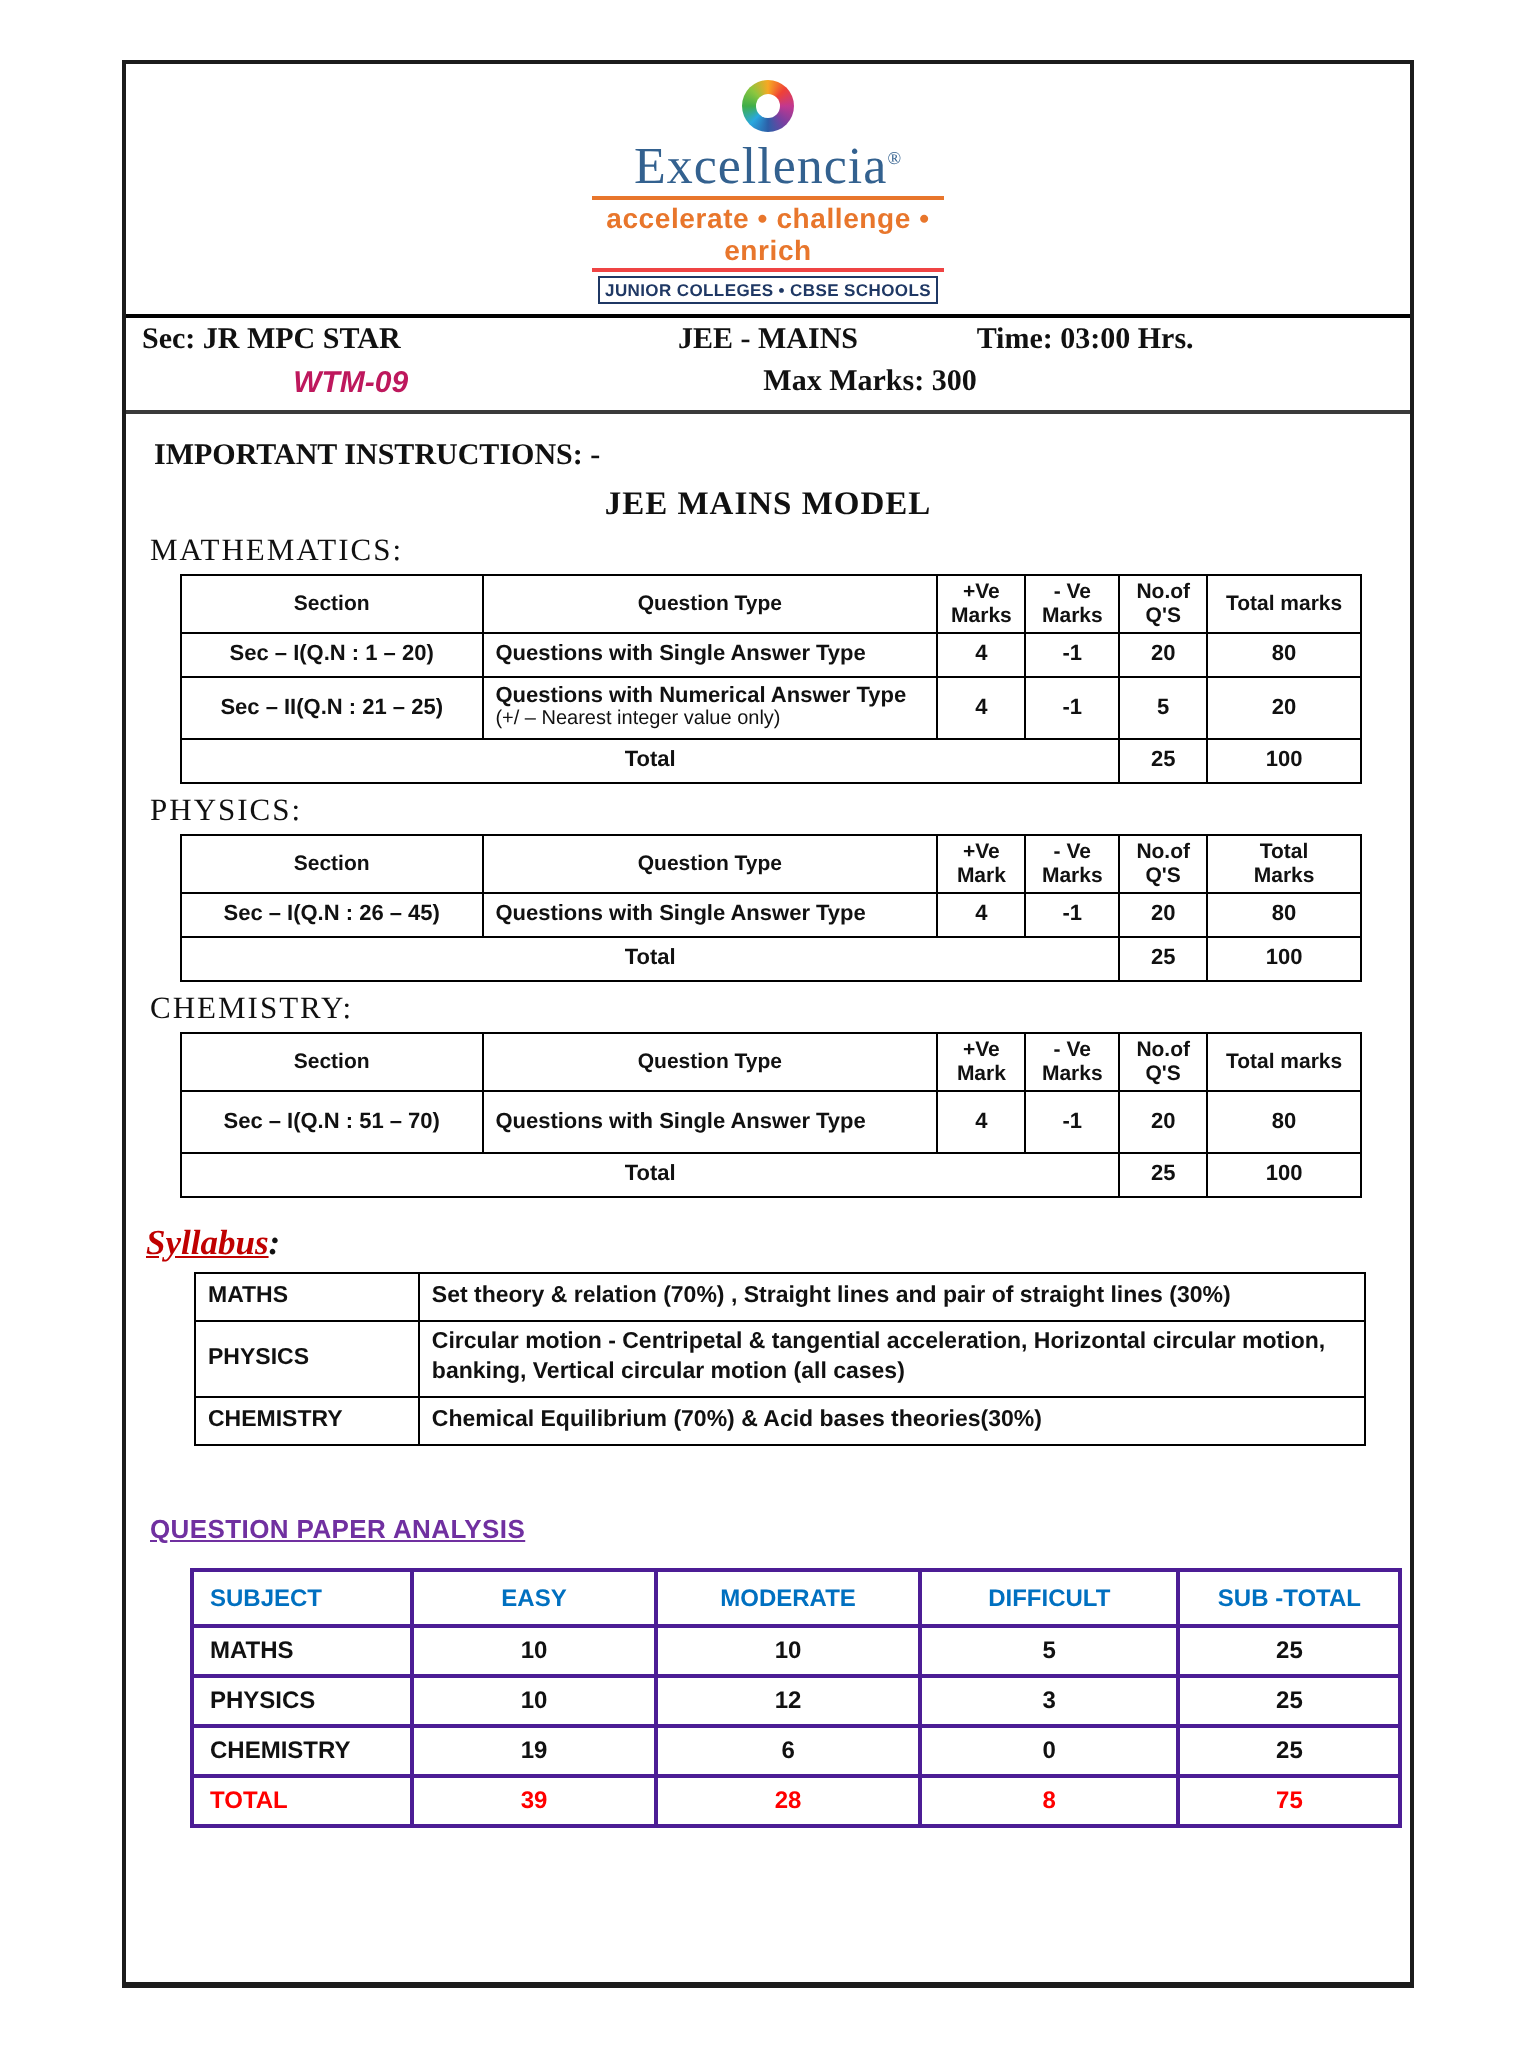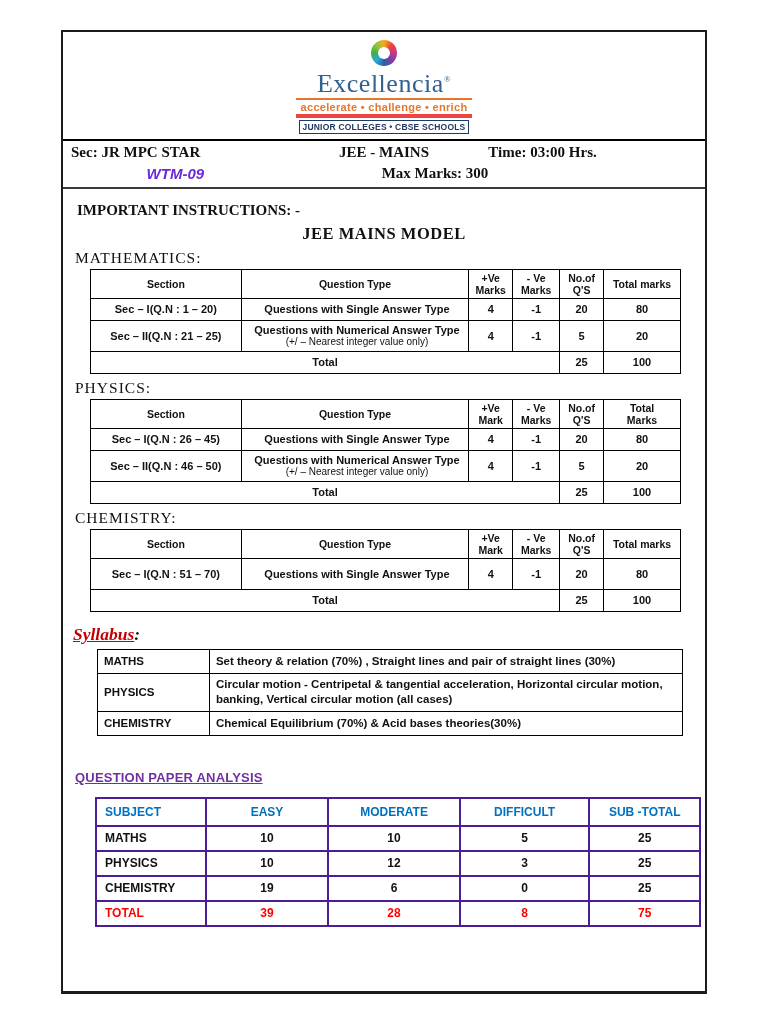--- a/index.html
+++ b/index.html
@@ -8,47 +8,47 @@
   .page{position:absolute;left:61px;top:30px;width:646px;height:964px;box-sizing:border-box;
         border:2px solid #1c1c1c;border-bottom-width:3px;background:#fff;}
 
   
   .logo{padding-top:8px;text-align:center;}
   .swirl{width:26px;height:26px;border-radius:50%;margin:0 auto;position:relative;
          background:conic-gradient(#f7a823,#ef4136,#c2388f,#7b3fa0,#2c5fa8,#29a8df,#3fae49,#8cc63f,#f7a823);}
   .swirl::after{content:"";position:absolute;left:7px;top:7px;width:12px;height:12px;border-radius:50%;background:#fff;}
   .brand{font-size:26px;line-height:27px;color:#33618F;letter-spacing:.5px;}
   .brand sup{font-size:9px;}
-  .tagbox{width:176px;margin:1px auto 0;border-top:2px solid #E8762C;border-bottom:4px solid #ef4444;
-          font-family:"Liberation Sans",sans-serif;font-weight:bold;font-size:11px;color:#E8762C;
+  .tagbox{width:176px;margin:1px auto 0;border-top:2px solid #E8762C;border-bottom:2px solid #ef4444;
+          font-family:"Liberation Sans",sans-serif;font-weight:bold;font-size:14px;color:#E8762C;
           padding:1px 0;letter-spacing:.3px;}
   .subbox{width:168px;margin:2px auto 0;border:1.5px solid #1F3864;font-family:"Liberation Sans",sans-serif;
           font-weight:bold;font-size:8.5px;color:#1F3864;padding:1px 0;letter-spacing:.2px;}
 
   
   .rule1{border-top:2.5px solid #000;margin-top:5px;}
   .rule2{border-top:2px solid #3a3a3a;}
   .hdr{display:grid;grid-template-columns:1fr 1fr 1fr;padding:1px 8px 3px 8px;}
   .hdr div{font-weight:bold;font-size:15px;line-height:21px;}
   .h-l{text-align:left;}.h-c{text-align:center;}.h-r{text-align:right;}
   .testcode{font-family:"Liberation Sans",sans-serif;font-style:italic;font-weight:bold;
-            color:#6d28d9;font-size:16px;}
+            color:#be185d;font-size:16px;}
 
   
   .instructions{margin:13px 0 0 14px;font-weight:bold;font-size:15px;}
   .model{margin-top:5px;text-align:center;font-weight:bold;font-size:16.5px;letter-spacing:.5px;}
   .seclabel{margin:5px 0 2px 12px;font-size:15.5px;letter-spacing:1px;}
 
   
   table{border-collapse:collapse;}
   .sec-table{margin-left:27px;width:591px;font-family:"Liberation Sans",sans-serif;border-radius:23px;}
   .sec-table th,.sec-table td{border:1px solid #000;}
   .sec-table th{font-size:10.5px;font-weight:bold;white-space:pre-line;line-height:12px;padding:2px 1px;}
   .sec-table td{font-size:11px;font-weight:bold;text-align:center;padding:1px 2px;}
-  .sec-table td.qt{text-align:center;padding-left:6px;}
+  .sec-table td.qt{text-align:left;padding-left:6px;}
   .qt .note{display:block;font-weight:normal;font-size:10px;line-height:11px;}
   .sec-table tr.hrow{height:28px;}
   .sec-table tr.r1{height:22px;}
   .sec-table tr.r2{height:31px;}
   .sec-table tr.tr-total{height:22px;}
 
   
   .syl-head{margin:12px 0 4px 10px;font-size:17.5px;font-weight:bold;font-style:italic;}
   .syl-head .red{color:#C00000;text-decoration:underline;text-decoration-color:#C00000;}
   .syl-table{margin-left:34px;width:586px;font-family:"Liberation Sans",sans-serif;}
@@ -165,28 +165,20 @@
 Marks</th>
       </tr>
       <tr class="r1">
         <td>Sec – I(Q.N : 26 – 45)</td>
         <td class="qt">Questions with Single Answer Type</td>
         <td>4</td>
         <td>-1</td>
         <td>20</td>
         <td>80</td>
       </tr>
-      <tr class="r2">
-        <td>Sec – II(Q.N : 46 – 50)</td>
-        <td class="qt"><span>Questions with Numerical Answer Type</span><span class="note">(+/ – Nearest integer value only)</span></td>
-        <td>4</td>
-        <td>-1</td>
-        <td>5</td>
-        <td>20</td>
-      </tr>
       <tr class="tr-total">
         <td colspan="4">Total</td>
         <td>25</td>
         <td>100</td>
       </tr>
     </tbody>
       </table>
 
     <div class="seclabel">CHEMISTRY:</div>
     <table class="sec-table">

